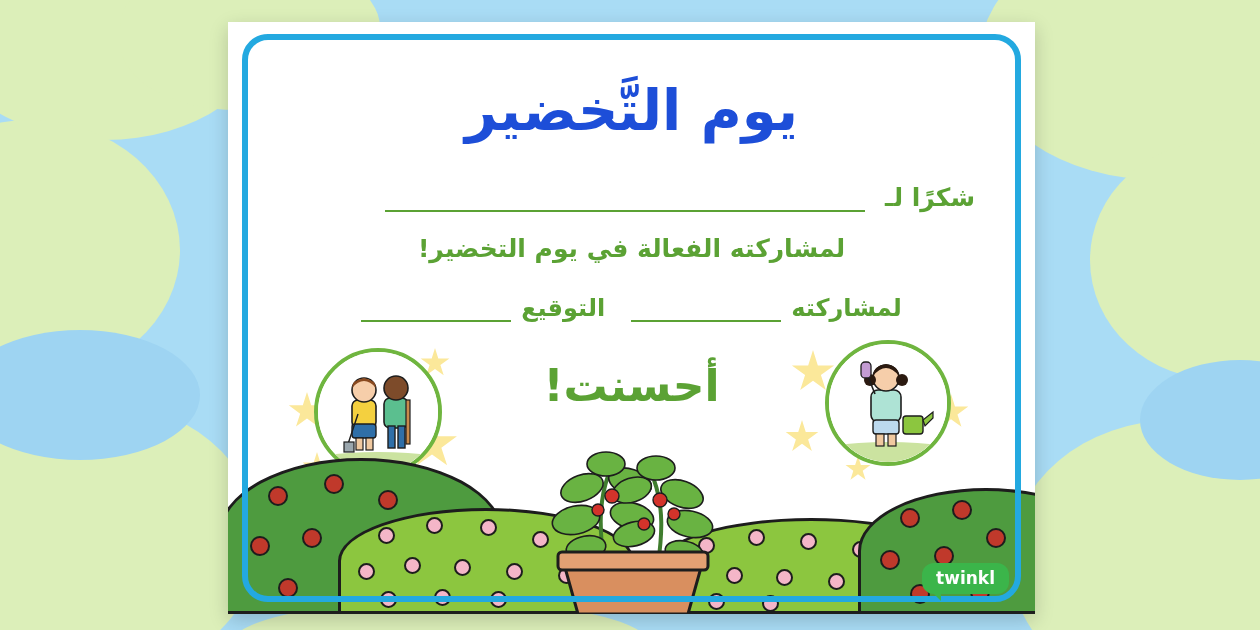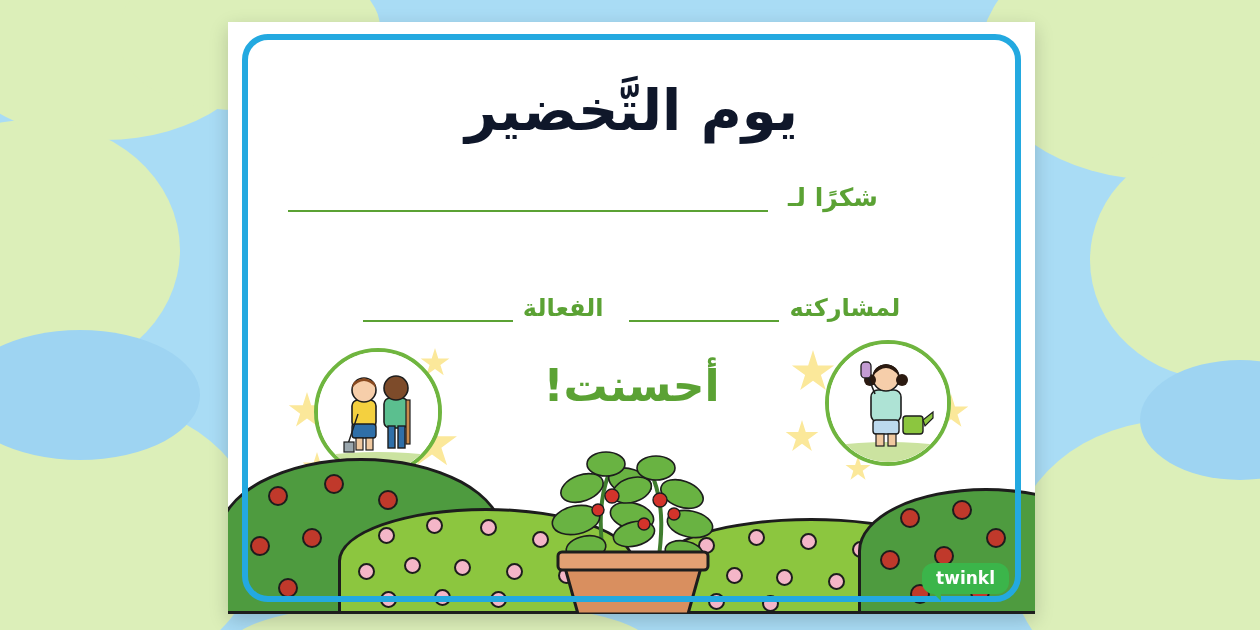--- a/index.html
+++ b/index.html
@@ -27,26 +27,26 @@
     border:6px solid #23a9e0;border-radius:26px;
     box-sizing:border-box;
     pointer-events:none;
     z-index:6;
   }
 
   
   .rtl{direction:rtl;text-align:center;}
   #title{
     position:absolute;top:58px;left:0;right:0;
-    font-size:56px;font-weight:bold;color:#0f172a;letter-spacing:1px;
+    font-size:56px;font-weight:bold;color:#1d4ed8;letter-spacing:1px;
     line-height:1.1;
   }
   #thanks-row{
     position:absolute;top:160px;left:60px;right:60px;
-    display:flex;flex-direction:row-reverse;align-items:flex-end;justify-content:flex-end;
+    display:flex;flex-direction:row-reverse;align-items:flex-end;justify-content:flex-start;
     gap:20px;
   }
   #thanks-label{font-size:25px;color:#5ba234;font-weight:bold;white-space:nowrap;}
   #thanks-line{flex:1;border-bottom:2px solid #5ba234;height:28px;max-width:480px;}
 
   #subtitle{
     position:absolute;top:212px;left:0;right:0;
     font-size:25px;color:#5ba234;font-weight:bold;
   }
 
@@ -117,28 +117,29 @@
 
   <div id="inner-border"></div>
 
   <div id="title" class="rtl">يوم التَّخضير</div>
 
   <div id="thanks-row">
     <div id="thanks-label">شكرًا لـ</div>
     <div id="thanks-line"></div>
   </div>
 
+  <div id="subtitle" class="rtl">لمشاركته الفعالة في يوم التخضير!</div>
 
   <div id="fields">
     <div class="field">
       <span class="field-label">لمشاركته</span>
       <span class="field-line"></span>
     </div>
     <div class="field">
-      <span class="field-label">الفعالة</span>
+      <span class="field-label">التوقيع</span>
       <span class="field-line"></span>
     </div>
   </div>
 
   <div id="well-done" class="rtl">أحسنت!</div>
 
   <div class="badge-wrap" id="badge-left">
     <div class="star-shape" style="left:0px;top:52px;width:38px;height:38px;"></div>
     <div class="star-shape" style="left:14px;top:112px;width:30px;height:30px;"></div>
     <div class="star-shape" style="left:118px;top:78px;width:52px;height:52px;"></div>

